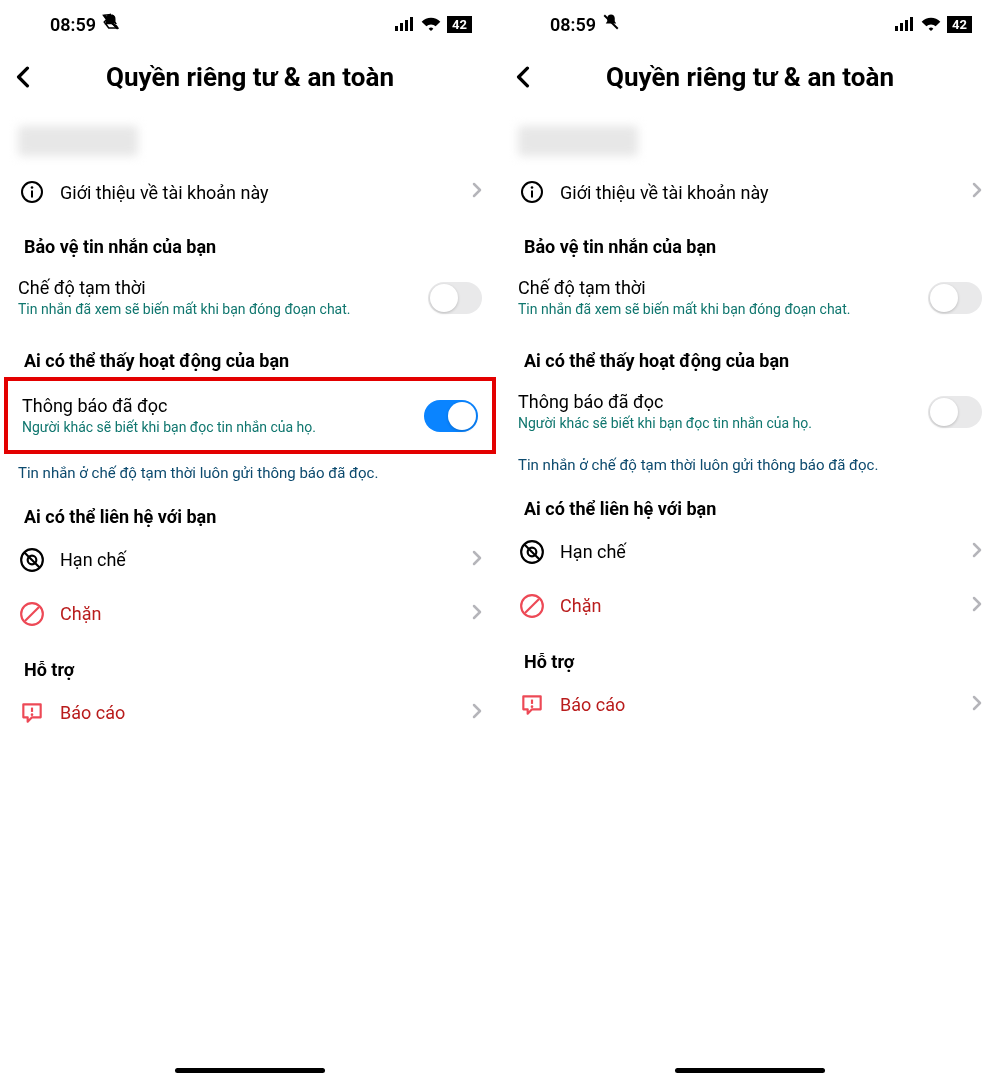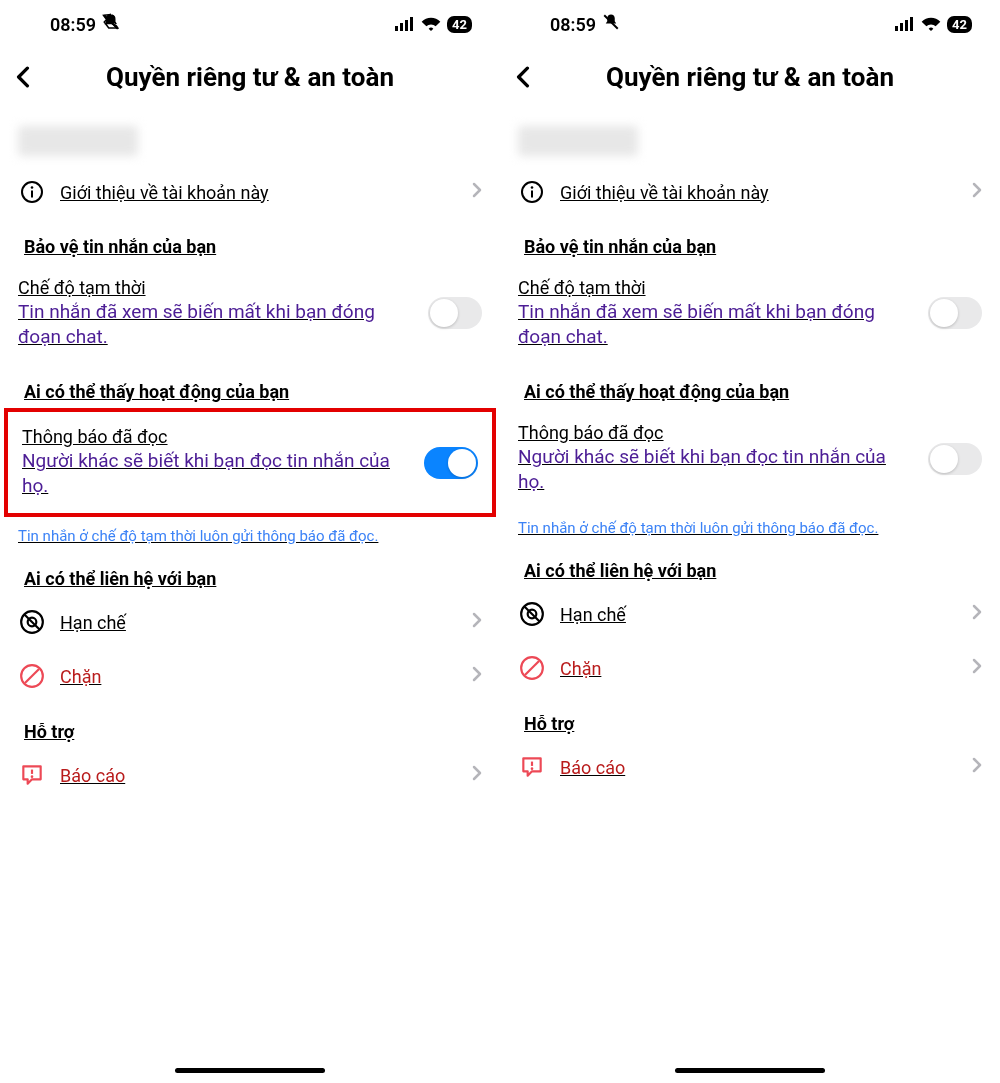--- a/index.html
+++ b/index.html
@@ -29,21 +29,21 @@
     font-weight: 600;
   }
   .status-left { display: flex; align-items: center; gap: 6px; }
   .status-right { display: flex; align-items: center; gap: 6px; }
   .battery-badge {
     background: #000;
     color: #fff;
     font-size: 13px;
     font-weight: 700;
     padding: 2px 5px;
-    border-radius: 7px;
+    border-radius: 0;
     line-height: 1;
   }
   .nav-bar {
     height: 58px;
     display: flex;
     align-items: center;
     position: relative;
     padding: 0 16px;
   }
   .back-btn {
@@ -55,21 +55,20 @@
     position: absolute;
     left: 0; right: 0;
     text-align: center;
     font-size: 26px;
     font-weight: 700;
     pointer-events: none;
   }
   .content {
     flex: 1;
     padding: 0;
-    text-decoration: underline;
   }
   .blurred-name {
     margin: 20px 18px 10px 18px;
     width: 120px;
     height: 30px;
     background: #e7e7e7;
     filter: blur(5px);
     border-radius: 4px;
   }
   .row {
@@ -81,21 +80,21 @@
   }
   .row-icon {
     width: 28px;
     display:flex;
     align-items:center;
     justify-content:center;
     flex-shrink:0;
   }
   .row-main { flex: 1; min-width: 0; }
   .row-title { font-size: 18px; color:#000; }
-  .row-sub { font-size: 19px; color: #4c1d95; margin-top: 2px; line-height:1.3; }
+  .row-sub { font-size: 14px; color: #0f766e; margin-top: 2px; line-height:1.3; }
   .chevron { color: #b5b5ba; flex-shrink:0; }
   .section-header {
     font-size: 18px;
     font-weight: 700;
     padding: 18px 18px 6px 24px;
   }
   .toggle {
     width: 54px;
     height: 32px;
     border-radius: 16px;
@@ -109,21 +108,21 @@
     background: #fff;
     border-radius: 50%;
     position: absolute;
     top: 2px;
     box-shadow: 0 1px 3px rgba(0,0,0,0.2);
   }
   .toggle-off .knob { left: 2px; }
   .toggle-on .knob { right: 2px; }
   .footer-note {
     font-size: 15px;
-    color: #3b82f6;
+    color: #0c4a6e;
     padding: 10px 18px 4px 18px;
     line-height:1.3;
   }
   .red { color: #b91c1c; }
   .highlight-box {
     border: 4px solid #e30000;
     margin: 0 4px;
   }
   .home-indicator {
     position: absolute;

